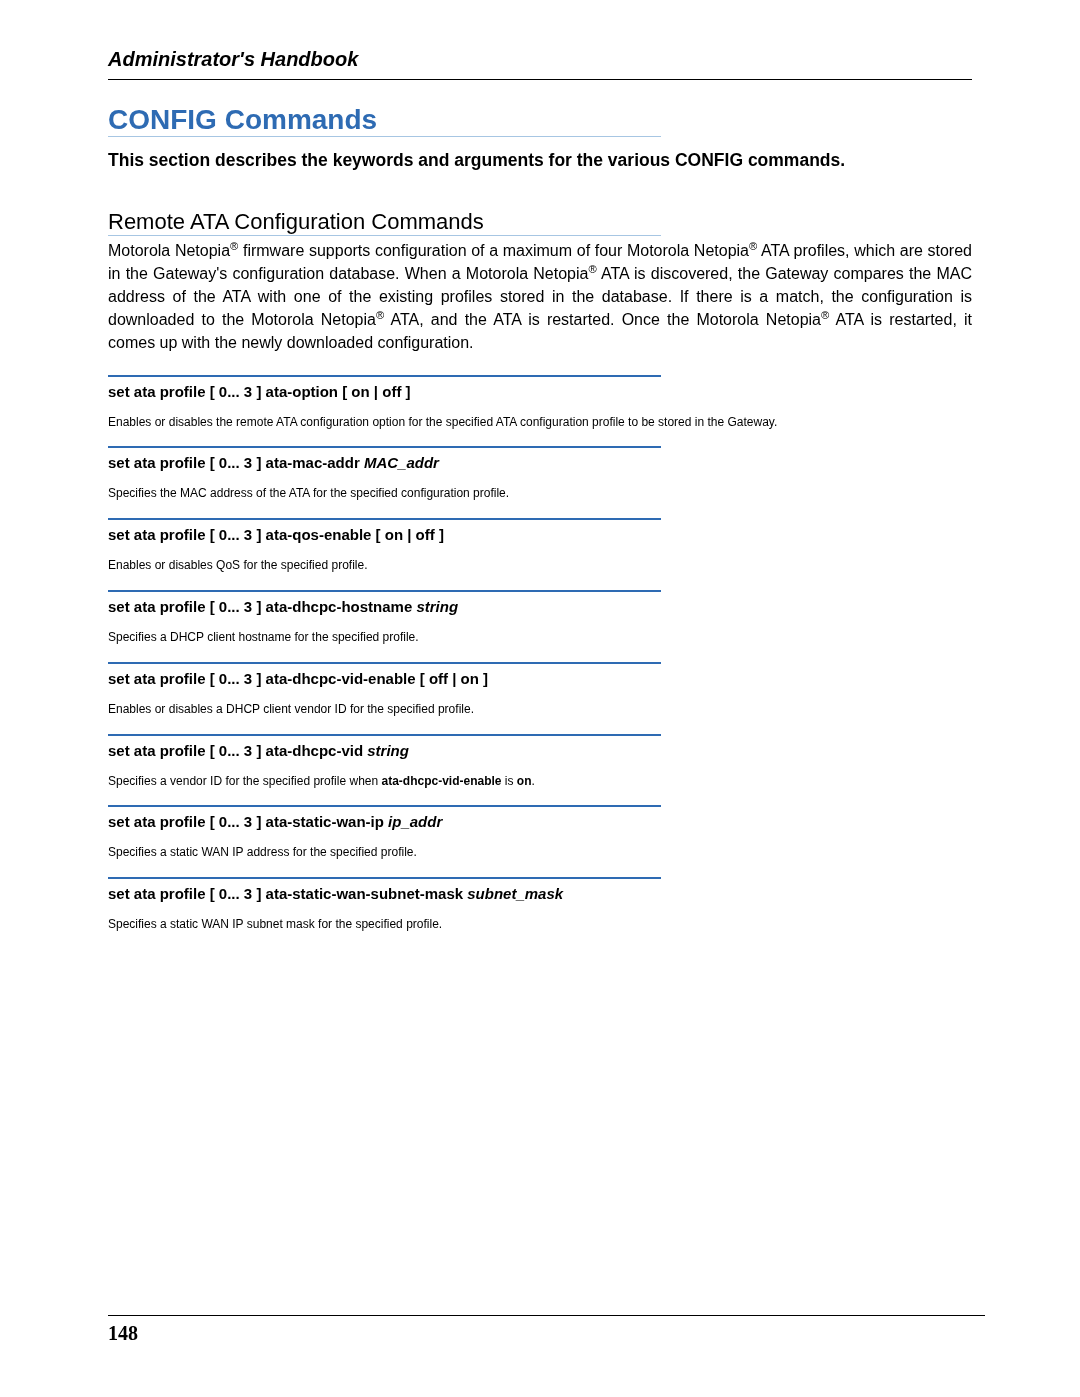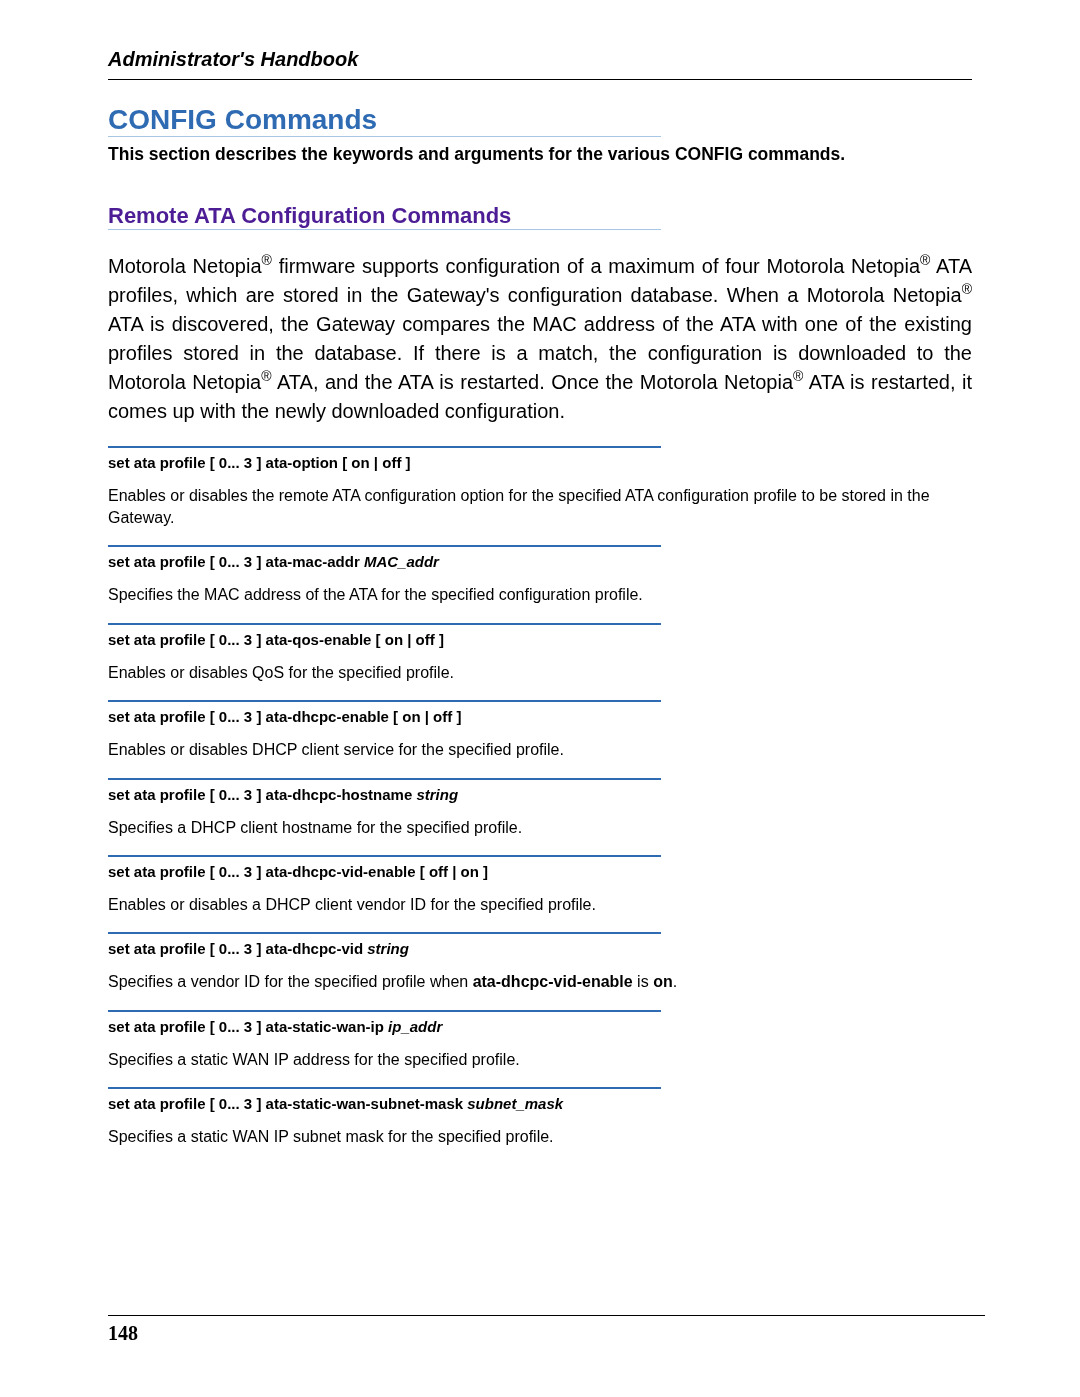--- a/index.html
+++ b/index.html
@@ -28,59 +28,59 @@
     .section-h1 {
       color: #2e6bb3;
       font-weight: bold;
       font-size: 28px;
       margin-bottom: 6px;
       border-bottom: 1.5px solid #a7c6e3;
       display: inline-block;
       width: 64%;
       padding-bottom: 0;
     }
-    .section-h1-wrap { }
+    .section-h1-wrap { margin-bottom: 6px; }
     .intro {
       font-size: 17.5px;
       line-height: 1.35;
       margin-bottom: 36px;
       font-weight: bold;
     }
     .subsection-h2 {
-      color: #4c1d95;
-      font-weight: bold;
+      color: #000000;
+      font-weight: normal;
       font-size: 22px;
-      margin-bottom: 22px;
+      margin-bottom: 3px;
       border-bottom: 1.5px solid #a7c6e3;
       display: inline-block;
       width: 64%;
       padding-bottom: 0;
     }
     .para {
-      font-size: 20px;
+      font-size: 16px;
       line-height: 1.45;
       margin-bottom: 20px;
       text-align: justify;
     }
     .para sup { font-size: 0.7em; vertical-align: super; line-height: 0; }
     .cmd-block { margin-bottom: 14px; }
     .cmd-rule {
       border: none;
       border-top: 2px solid #2e6bb3;
       width: 64%;
       margin: 0 0 6px 0;
     }
     .cmd-title {
       font-weight: bold;
       font-size: 15px;
       margin-bottom: 14px;
     }
     .cmd-title .italic { font-style: italic; text-align: center; }
     .cmd-desc {
-      font-size: 16px;
+      font-size: 12px;
       line-height: 1.4;
       margin-bottom: 16px;
     }
     .cmd-desc .bold { font-weight: bold; }
     .footer {
       position: absolute;
       left: 108px;
       right: 95px;
       bottom: 52px;
     }
@@ -123,25 +123,20 @@
         <div class="cmd-title">set ata profile [  0... 3 ] ata-mac-addr <span class="italic">MAC_addr</span></div>
         <div class="cmd-desc">Specifies the MAC address of the ATA for the specified configuration profile.</div>
       </div>
       <div class="cmd-block">
         <hr class="cmd-rule">
         <div class="cmd-title">set ata profile [  0... 3 ] ata-qos-enable [ on | off ]</div>
         <div class="cmd-desc">Enables or disables QoS for the specified profile.</div>
       </div>
       <div class="cmd-block">
         <hr class="cmd-rule">
-        <div class="cmd-title">set ata profile [  0... 3 ] ata-dhcpc-enable [ on | off ]</div>
-        <div class="cmd-desc">Enables or disables DHCP client service for the specified profile.</div>
-      </div>
-      <div class="cmd-block">
-        <hr class="cmd-rule">
         <div class="cmd-title">set ata profile [  0... 3 ] ata-dhcpc-hostname <span class="italic">string</span></div>
         <div class="cmd-desc">Specifies a DHCP client hostname for the specified profile.</div>
       </div>
       <div class="cmd-block">
         <hr class="cmd-rule">
         <div class="cmd-title">set ata profile [  0... 3 ] ata-dhcpc-vid-enable [ off | on ]</div>
         <div class="cmd-desc">Enables or disables a DHCP client vendor ID for the specified profile.</div>
       </div>
       <div class="cmd-block">
         <hr class="cmd-rule">

